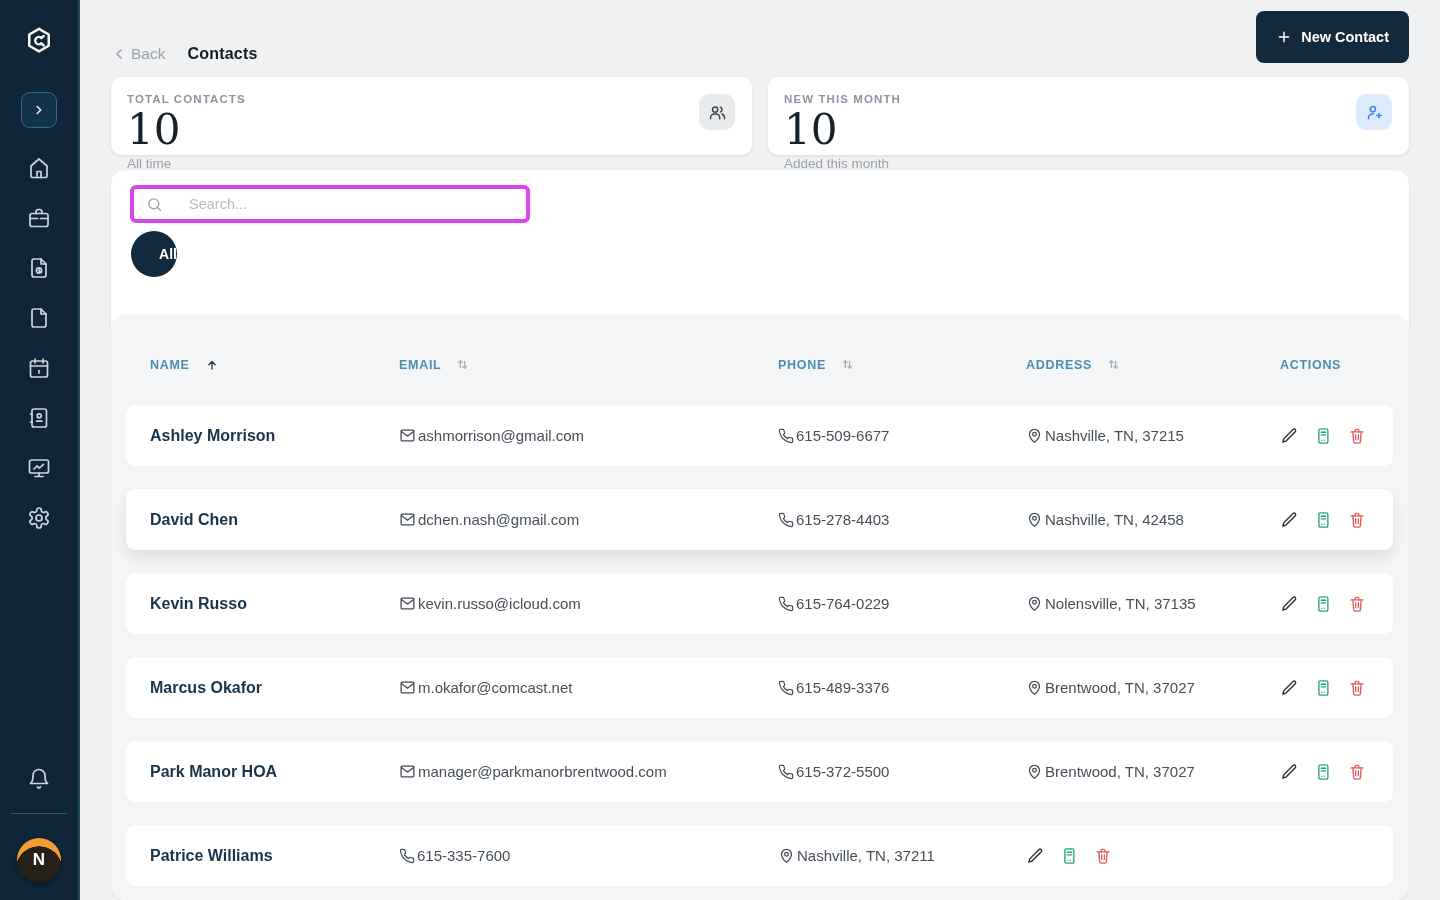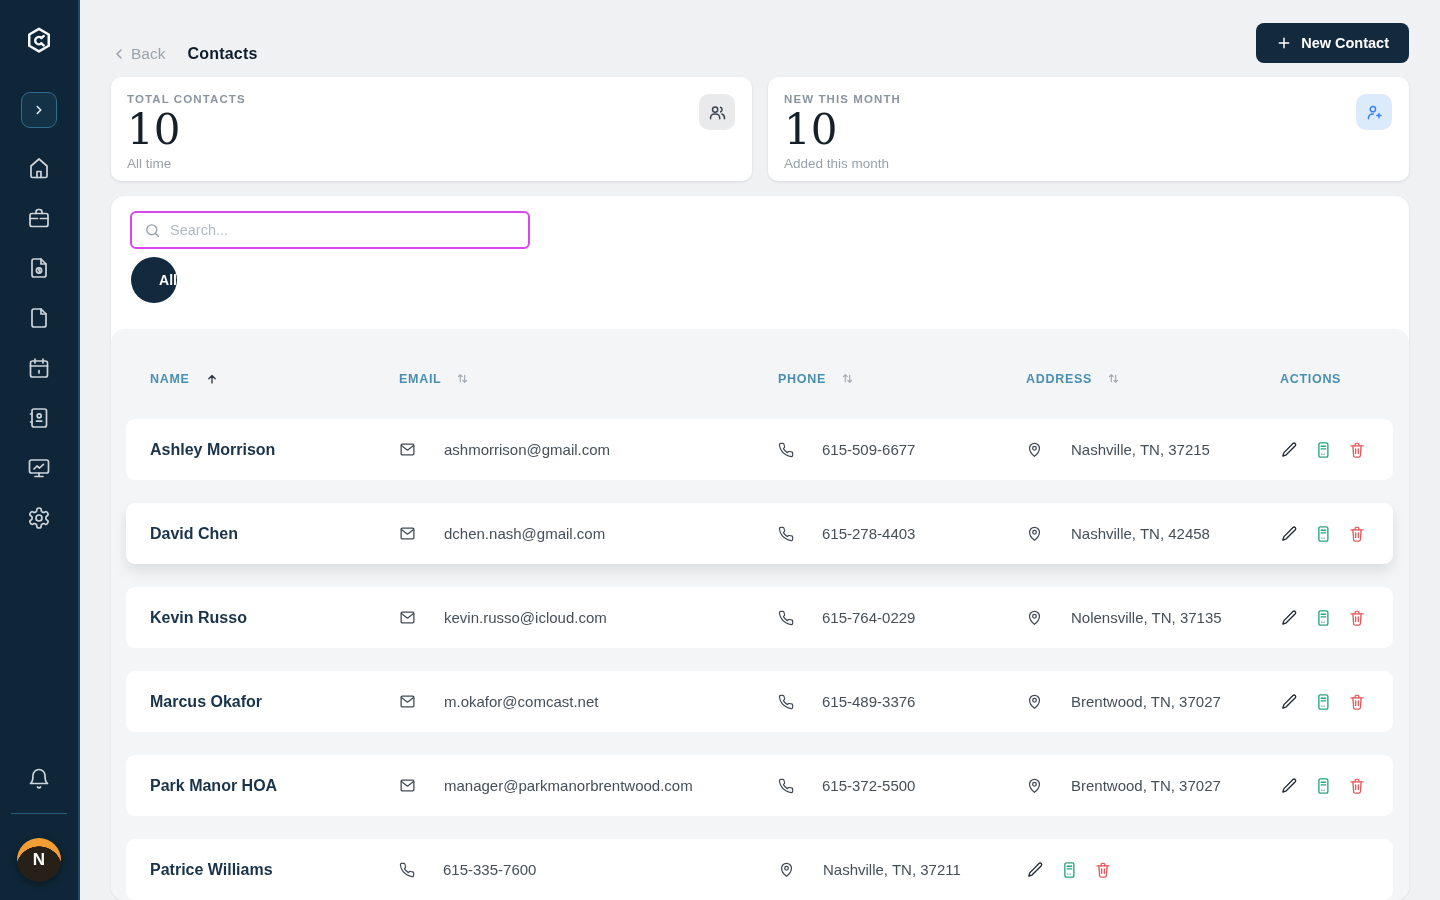--- a/index.html
+++ b/index.html
@@ -41,50 +41,50 @@
   }
 
   
   .main { flex:1; display:flex; flex-direction:column; padding:0 31px; height:900px; }
 
   .topbar { margin-top:21px; height:42px; display:flex; align-items:flex-end; }
   .back-link { display:flex; align-items:center; gap:4px; color:#9aa3ad; font-size:15.5px; cursor:pointer; }
   .page-title { margin-left:22px; font-size:16px; font-weight:800; color:#0f1c2b; letter-spacing:.2px;margin-top:21px; }
   .new-contact-btn {
     margin-left:auto; background:var(--accent-navy,#13293e); color:#fff;
-    border:none; border-radius:8px; height:40px; padding:0 20px;
+    border:none; border-radius:8px; height:52px; padding:0 20px;
     font-family:inherit; font-size:14.5px; font-weight:700;
     display:flex; align-items:center; gap:9px; cursor:pointer;
   }
 
   .stats-row { margin-top:14px; display:flex; gap:16px; }
   .stat-card {
-    flex:1; height:104px; background:#fff; border-radius:10px;
+    flex:1; height:78px; background:#fff; border-radius:10px;
     box-shadow:0 1px 3px rgba(16,24,40,.1);
     padding:16px 17px 0 16px; position:relative;
   }
   .stat-label { font-size:11.5px; font-weight:700; letter-spacing:1.1px; color:#8b95a1; }
   .stat-value { font-family:"DejaVu Serif", serif; font-size:42px; color:#15202b; line-height:1.1; margin-top:2px; }
   .stat-sub { font-size:13.5px; color:#98a1ab; margin-top:3px; }
   .stat-badge {
     position:absolute; top:17px; right:17px; width:36px; height:36px; border-radius:10px;
     display:flex; align-items:center; justify-content:center;
   }
   .badge-gray { background:#e9eaec; color:#3c4650; }
   .badge-blue { background:#dcebfb; color:var(--newmonth-blue,#3b82f6); }
 
   .content-card {
     margin-top:15px; flex:1; background:#fff; border-radius:14px;
     box-shadow:0 1px 3px rgba(16,24,40,.08);
     display:flex; flex-direction:column; overflow:hidden;
   }
   .filter-area { height:145px; padding:15px 19px 0; }
   .search-box {
-    width:400px; height:38px; border:2px solid #d946ef; border-radius:6px;
-    display:flex; align-items:center; padding:0 12px; gap:9px; background:#fff;
+    width:400px; height:38px; border:4px solid #d946ef; border-radius:6px;
+    display:flex; align-items:center; padding:0 12px; gap:26px; background:#fff;
   }
   .search-box svg { color:#9aa3ad; flex:0 0 auto; }
   .search-box input {
     border:none; outline:none; flex:1; font-family:inherit; font-size:14.5px; color:#39434d;
   }
   .search-box input::placeholder { color:#b3bac2; }
   .filter-pill {
     margin-top:8px; margin-left:1px; width:46px; height:46px; border-radius:50%;
     background:var(--accent-navy,#13293e); color:#fff; border:none;
     font-family:inherit; font-size:14px; font-weight:700; cursor:pointer;
@@ -102,21 +102,21 @@
   .sort-asc { color:#2a3540; }
   .sort-both { color:#a2aab2; }
   .rows { margin-top:33px; display:flex; flex-direction:column; gap:23px; padding:0 16px 0 15px; }
   .row-card {
     background:#fff; border-radius:9px; height:61px; flex:0 0 61px;
     display:grid; grid-template-columns:249px 379px 248px 254px 1fr;
     align-items:center; padding-left:24px;
   }
   .row-card.hovered { box-shadow:0 7px 14px rgba(16,24,40,.1); }
   .cell-name { font-size:16px; font-weight:700; color:#19334a; }
-  .cell { display:flex; align-items:center; gap:28px; font-size:15px; color:#454f59; }
+  .cell { display:flex; align-items:center; gap:2px; font-size:15px; color:#454f59; }
   .cell svg { color:#414b55; flex:0 0 auto; }
   .cell-actions { display:flex; align-items:center; gap:16px; }
   .action-btn { background:none; border:none; cursor:pointer; padding:0; display:flex; }
   .act-edit { color:var(--edit-dark,#232a31); }
   .act-export { color:var(--export-green,#27a578); }
   .act-delete { color:var(--delete-red,#e45a5a); }
 </style>
 </head>
 <body>
 

